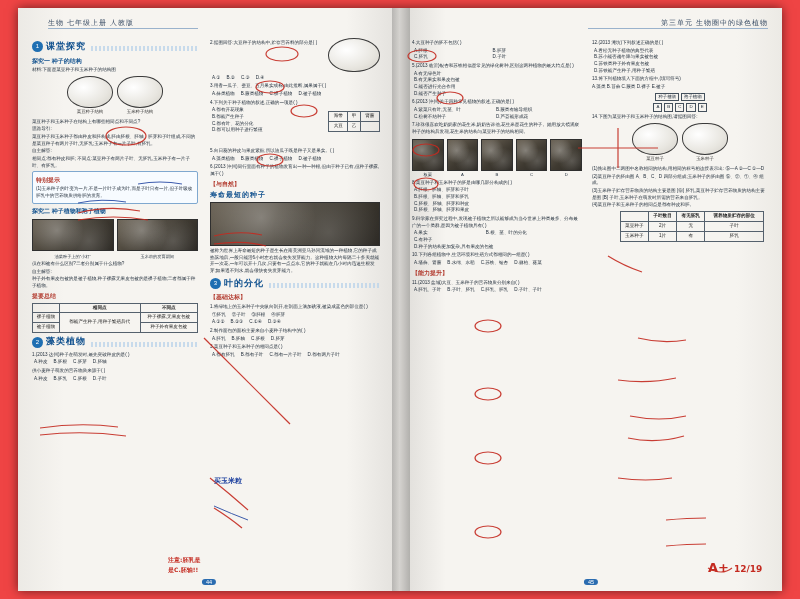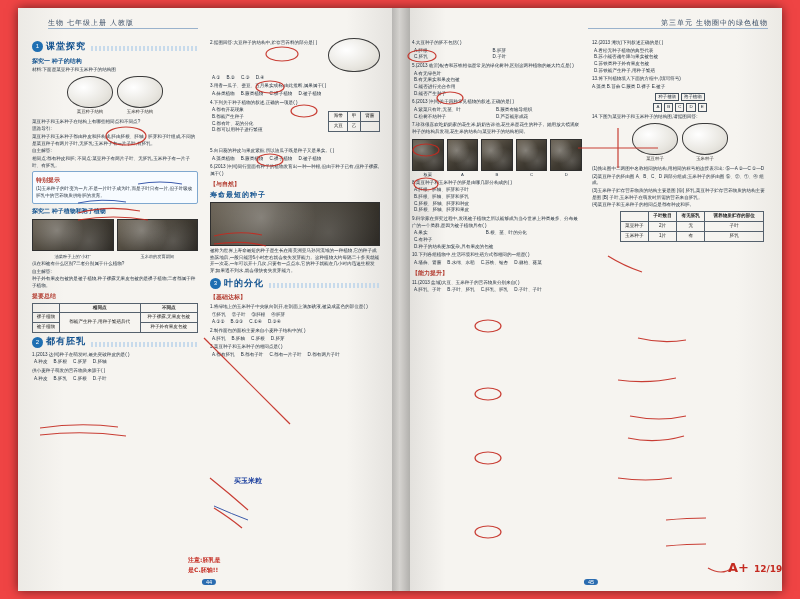--- a/index.html
+++ b/index.html
@@ -116,21 +116,21 @@
     padding:0 4px;font-size:5.5px;
   }
   .pageno.l{left:50%;transform:translateX(-50%);}
   .pageno.r{left:50%;transform:translateX(-50%);}
   
   .ink{
     position:absolute;color:#c42a20;font-family:"DejaVu Sans", sans-serif;
     font-weight:bold;pointer-events:none;
   }
   .ink.blue{color:#1b3f9e;}
-  .hand{font-size:8px;margin-left:20px;}
+  .hand{font-size:8px;}
   svg.scribble{position:absolute;left:0;top:0;width:764px;height:583px;pointer-events:none;}
   .flow{display:flex;gap:2px;justify-content:center;margin:2px 0;}
   .flow b{border:1px solid #44505c;padding:0 2px;font-size:4.4px;font-weight:normal;}
 </style>
 </head>
 <body>
 
 <div class="page-wrap">
   <div class="spread">
 
@@ -198,21 +198,21 @@
           </tr>
           <tr>
             <td>被子植物</td>
             <td>种子外有果皮包被</td>
           </tr>
         </tbody>
           </table>
 
         <div class="banner">
           <span class="dot">2</span>
-          <span class="btxt">都有胚乳</span>
+          <span class="btxt">藻类植物</span>
           <span class="bdeco"></span>
         </div>
         <p class="tiny q">1.(2013 达州)种子在萌发时,最先突破种皮的是(  )</p>
         <div class="opts tiny">
           <span>A.种皮</span>
           <span>B.胚根</span>
           <span>C.胚芽</span>
           <span>D.胚轴</span>
         </div>
         <p class="tiny q">供小麦种子萌发的营养物质来源于(  )</p>

